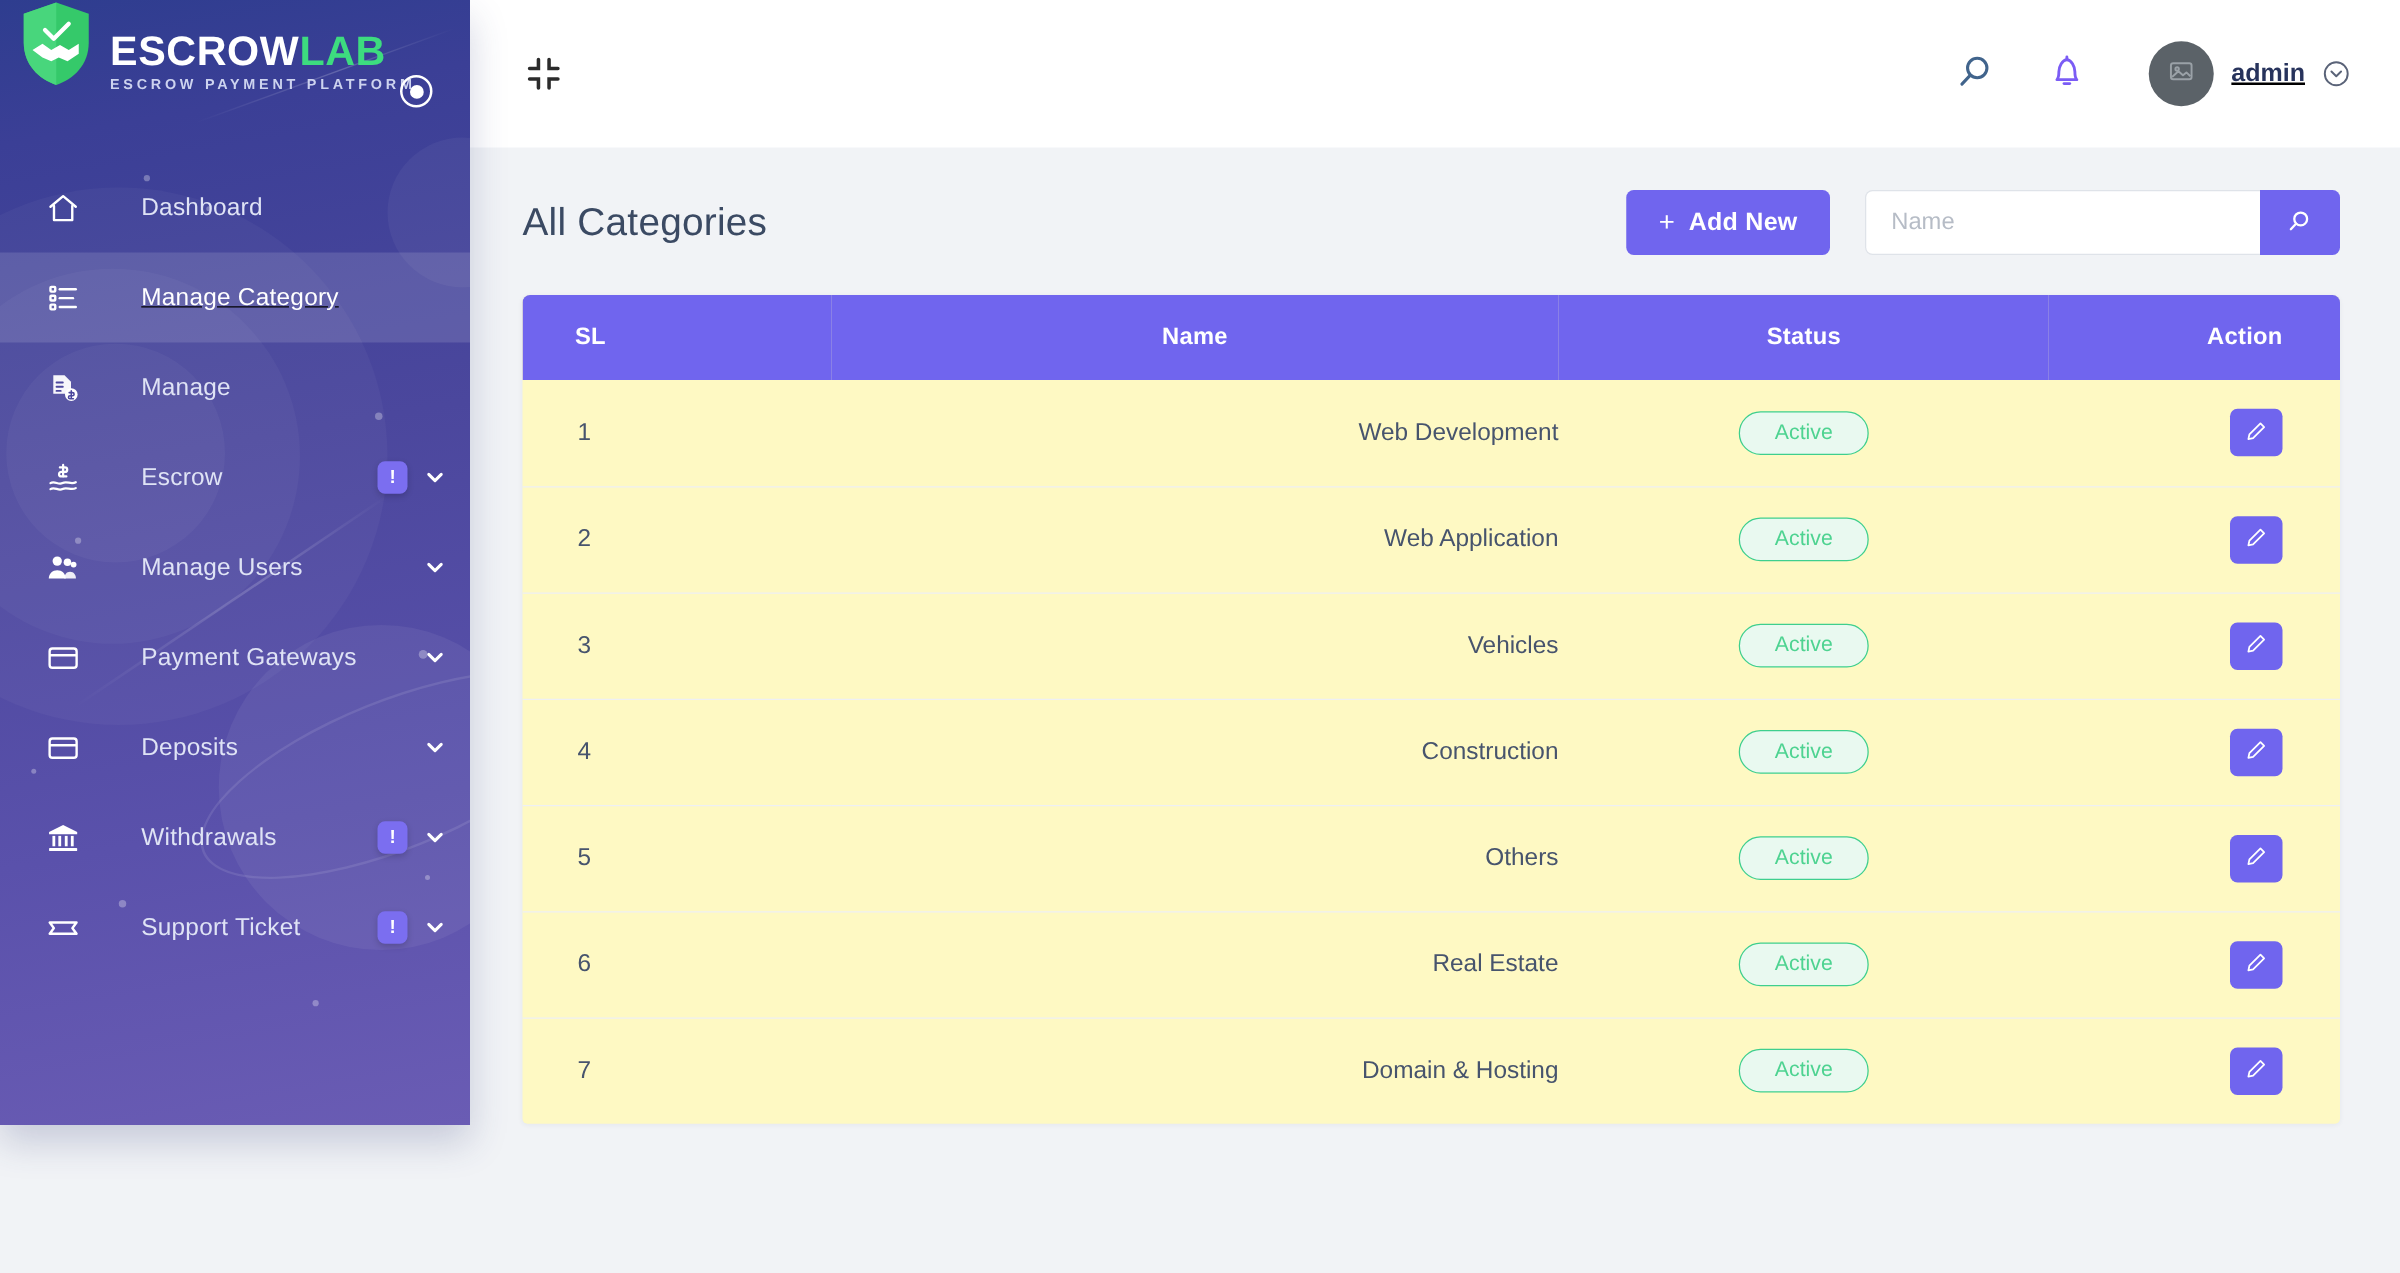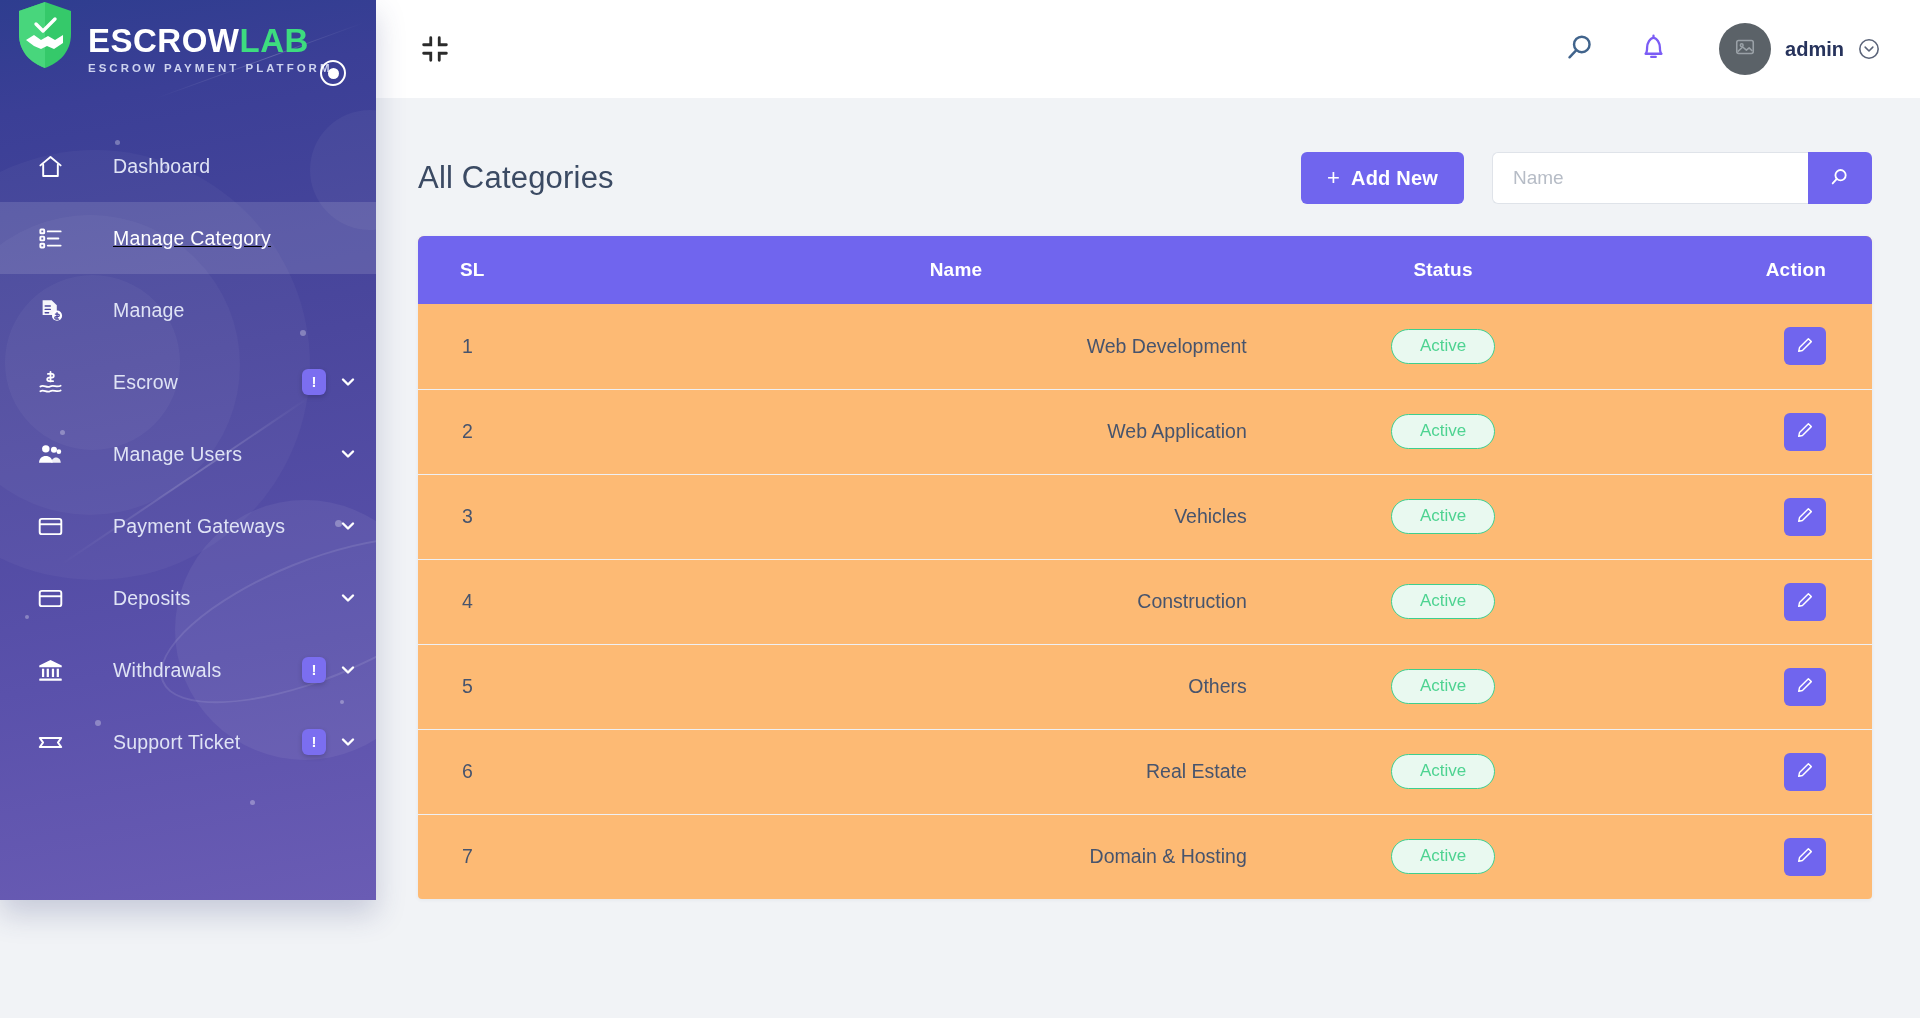--- a/index.html
+++ b/index.html
@@ -94,23 +94,23 @@
   .alert-badge {
     width: 24px; height: 26px; border-radius: 6px; background: #7b6ef0;
     color: #fff; font-size: 15px; font-weight: 700; line-height: 26px;
     text-align: center; box-shadow: 0 2px 5px rgba(0,0,0,0.18);
   }
   .chev { width: 16px; height: 16px; color: #ffffff; display: block; }
   .chev-ph { width: 16px; height: 16px; display: block; }
 
   
   .topbar {
-    position: absolute; left: 376px; top: 0; width: 1544px; height: 98px;
+    position: absolute; left: 376px; top: 0; width: 1544px; height: 118px;
     background: #ffffff; display: flex; align-items: center;
-    padding: 0 40px 0 42px; z-index: 3;
+    padding: 0 40px 0 42px; z-index: 3; text-decoration: underline;
   }
   .collapse-btn { width: 34px; height: 34px; cursor: pointer; color: #2b2b2b; }
   .topbar-spacer { flex: 1 1 auto; }
   .top-icon { width: 34px; height: 34px; cursor: pointer; margin-right: 40px; }
   .top-icon.search { color: #41648c; }
   .top-icon.bell { color: #7b5cf5; margin-right: 46px; }
   .avatar {
     width: 52px; height: 52px; border-radius: 50%; background: #5b6268;
     display: flex; align-items: center; justify-content: center;
     color: #9aa1a7; margin-right: 14px;
@@ -143,21 +143,21 @@
   }
   .search-input::placeholder { color: #b6bcc6; }
   .search-btn {
     width: 64px; height: 52px; border: none; background: #7065ee;
     border-radius: 0 6px 6px 0; cursor: pointer;
     display: flex; align-items: center; justify-content: center; color: #fff;
   }
 
   
   .table-card {
-    margin: 32px 48px 0 42px; background: #fdba74;
+    margin: 32px 48px 0 42px; background: #fef9c3;
     border-radius: 6px 6px 4px 4px; overflow: hidden;
     box-shadow: 0 1px 4px rgba(40,50,80,0.06);
   }
   table { width: 100%; border-collapse: collapse; }
   thead th {
     background: #7065ee; color: #ffffff; font-size: 19px; font-weight: 700;
     height: 68px; letter-spacing: .2px;
   }
   th.c-sl   { text-align: left;  padding-left: 42px; width: 17%; }
   th.c-name { text-align: center; width: 40%; }

